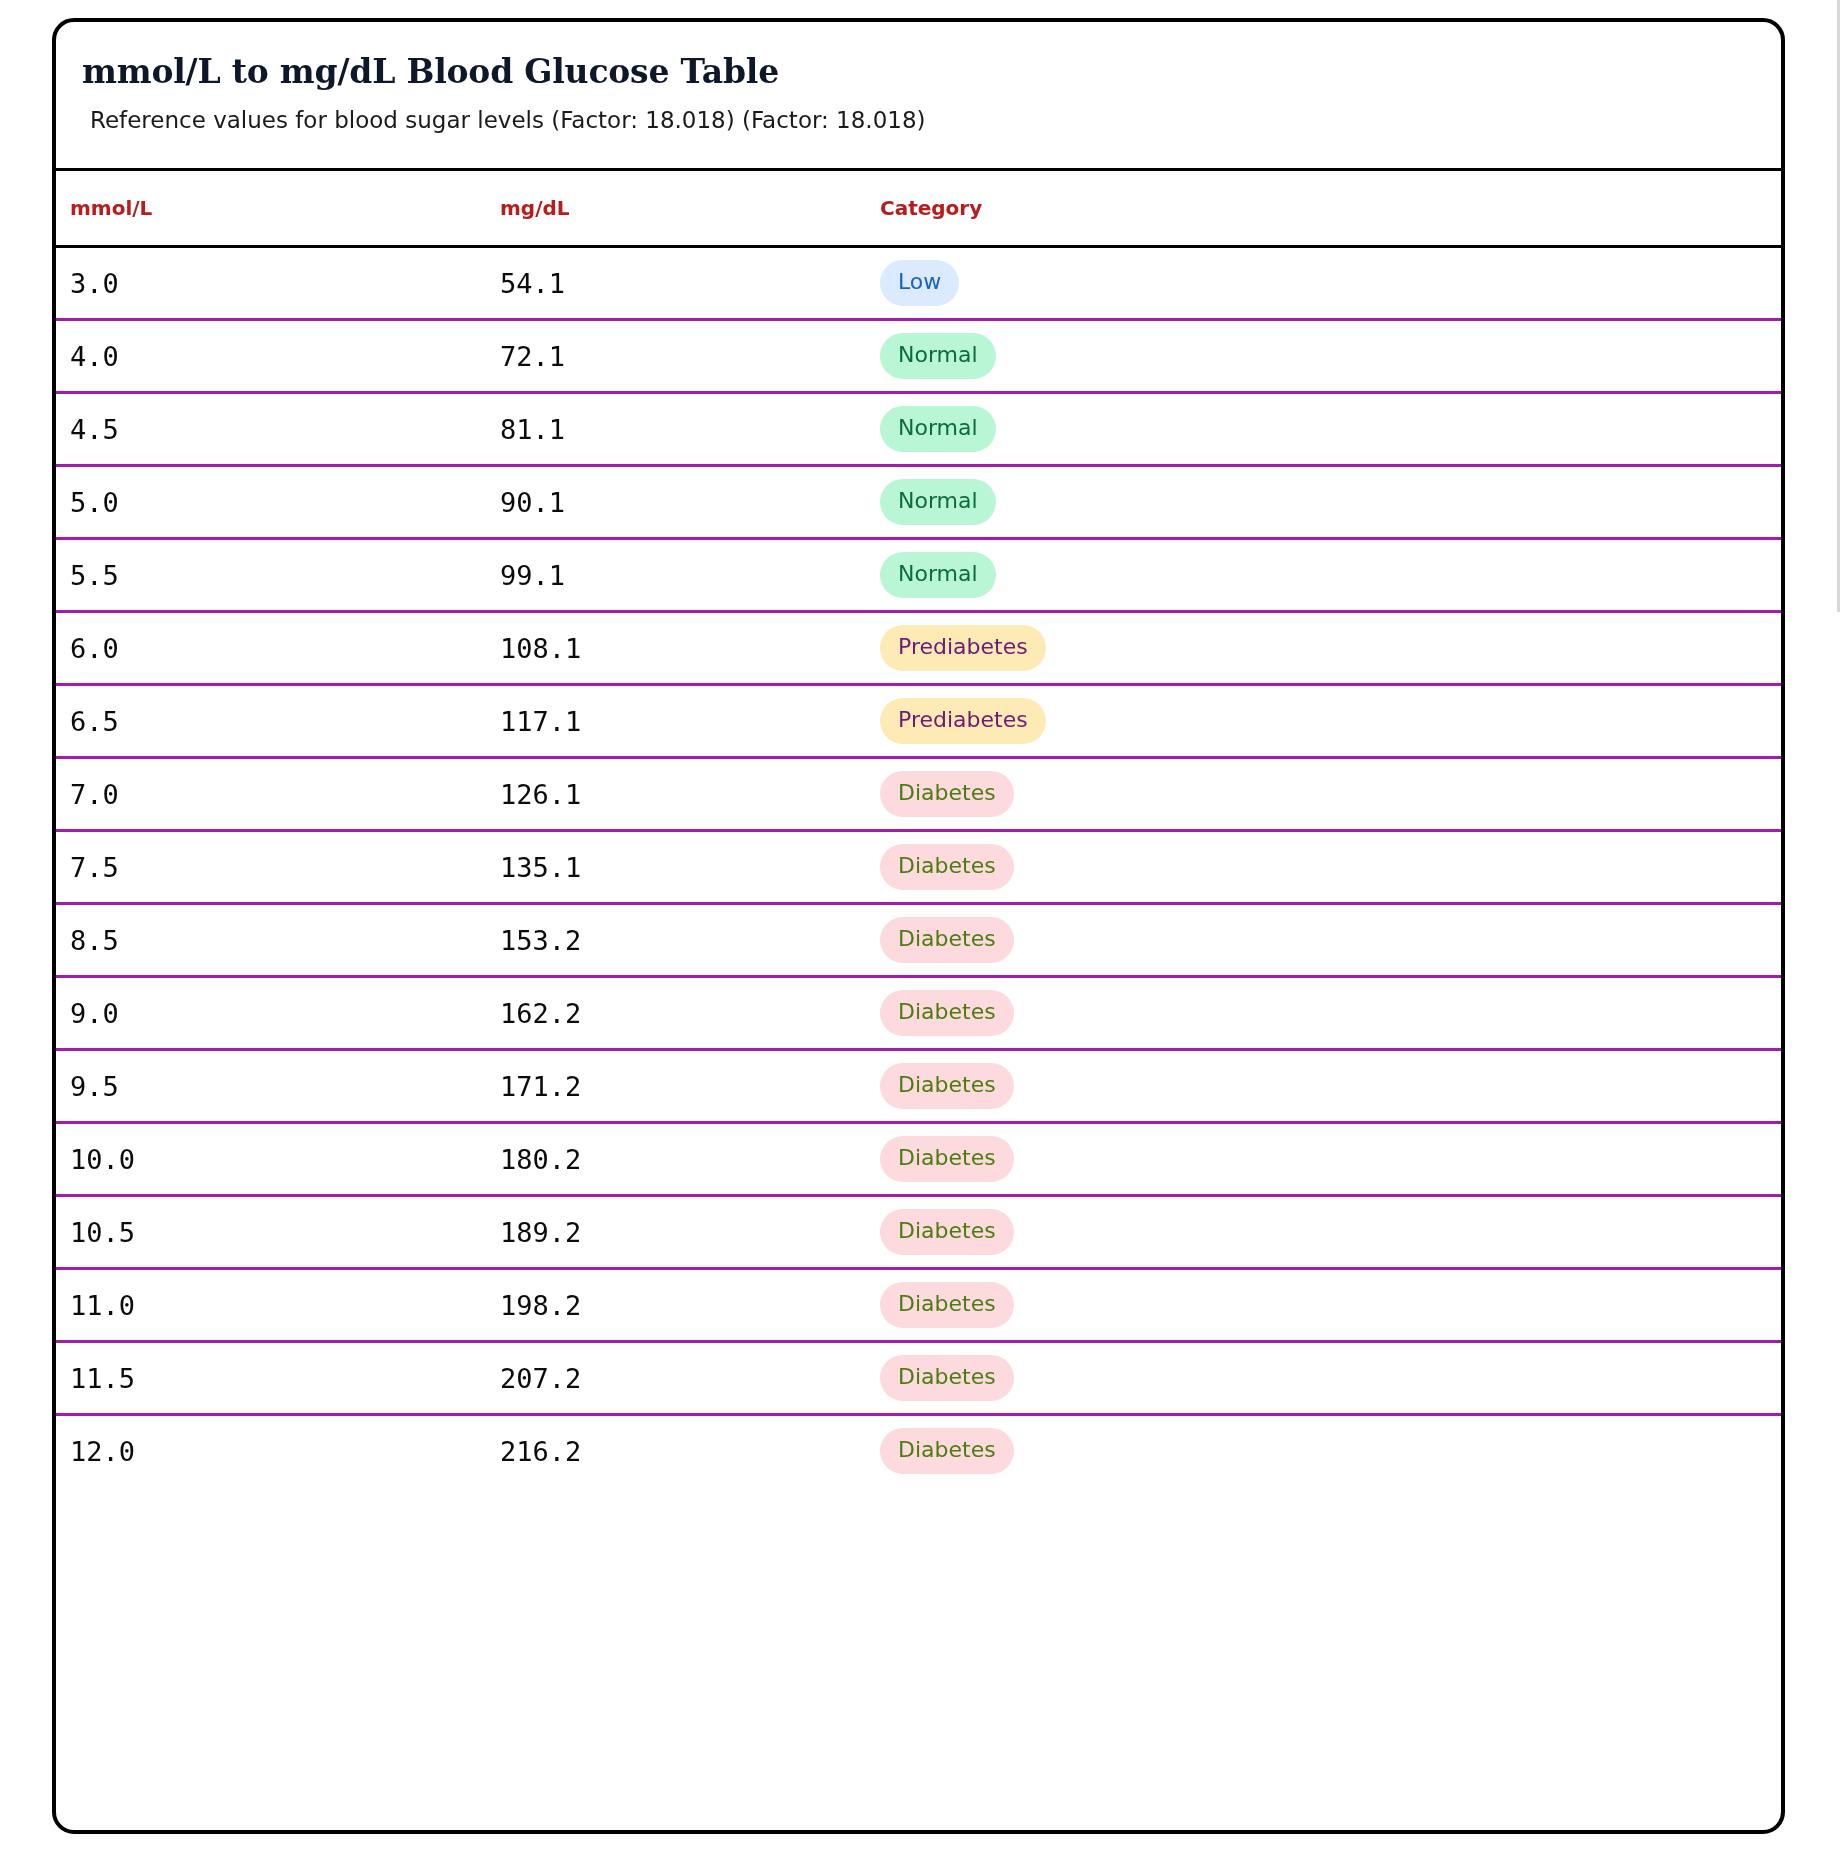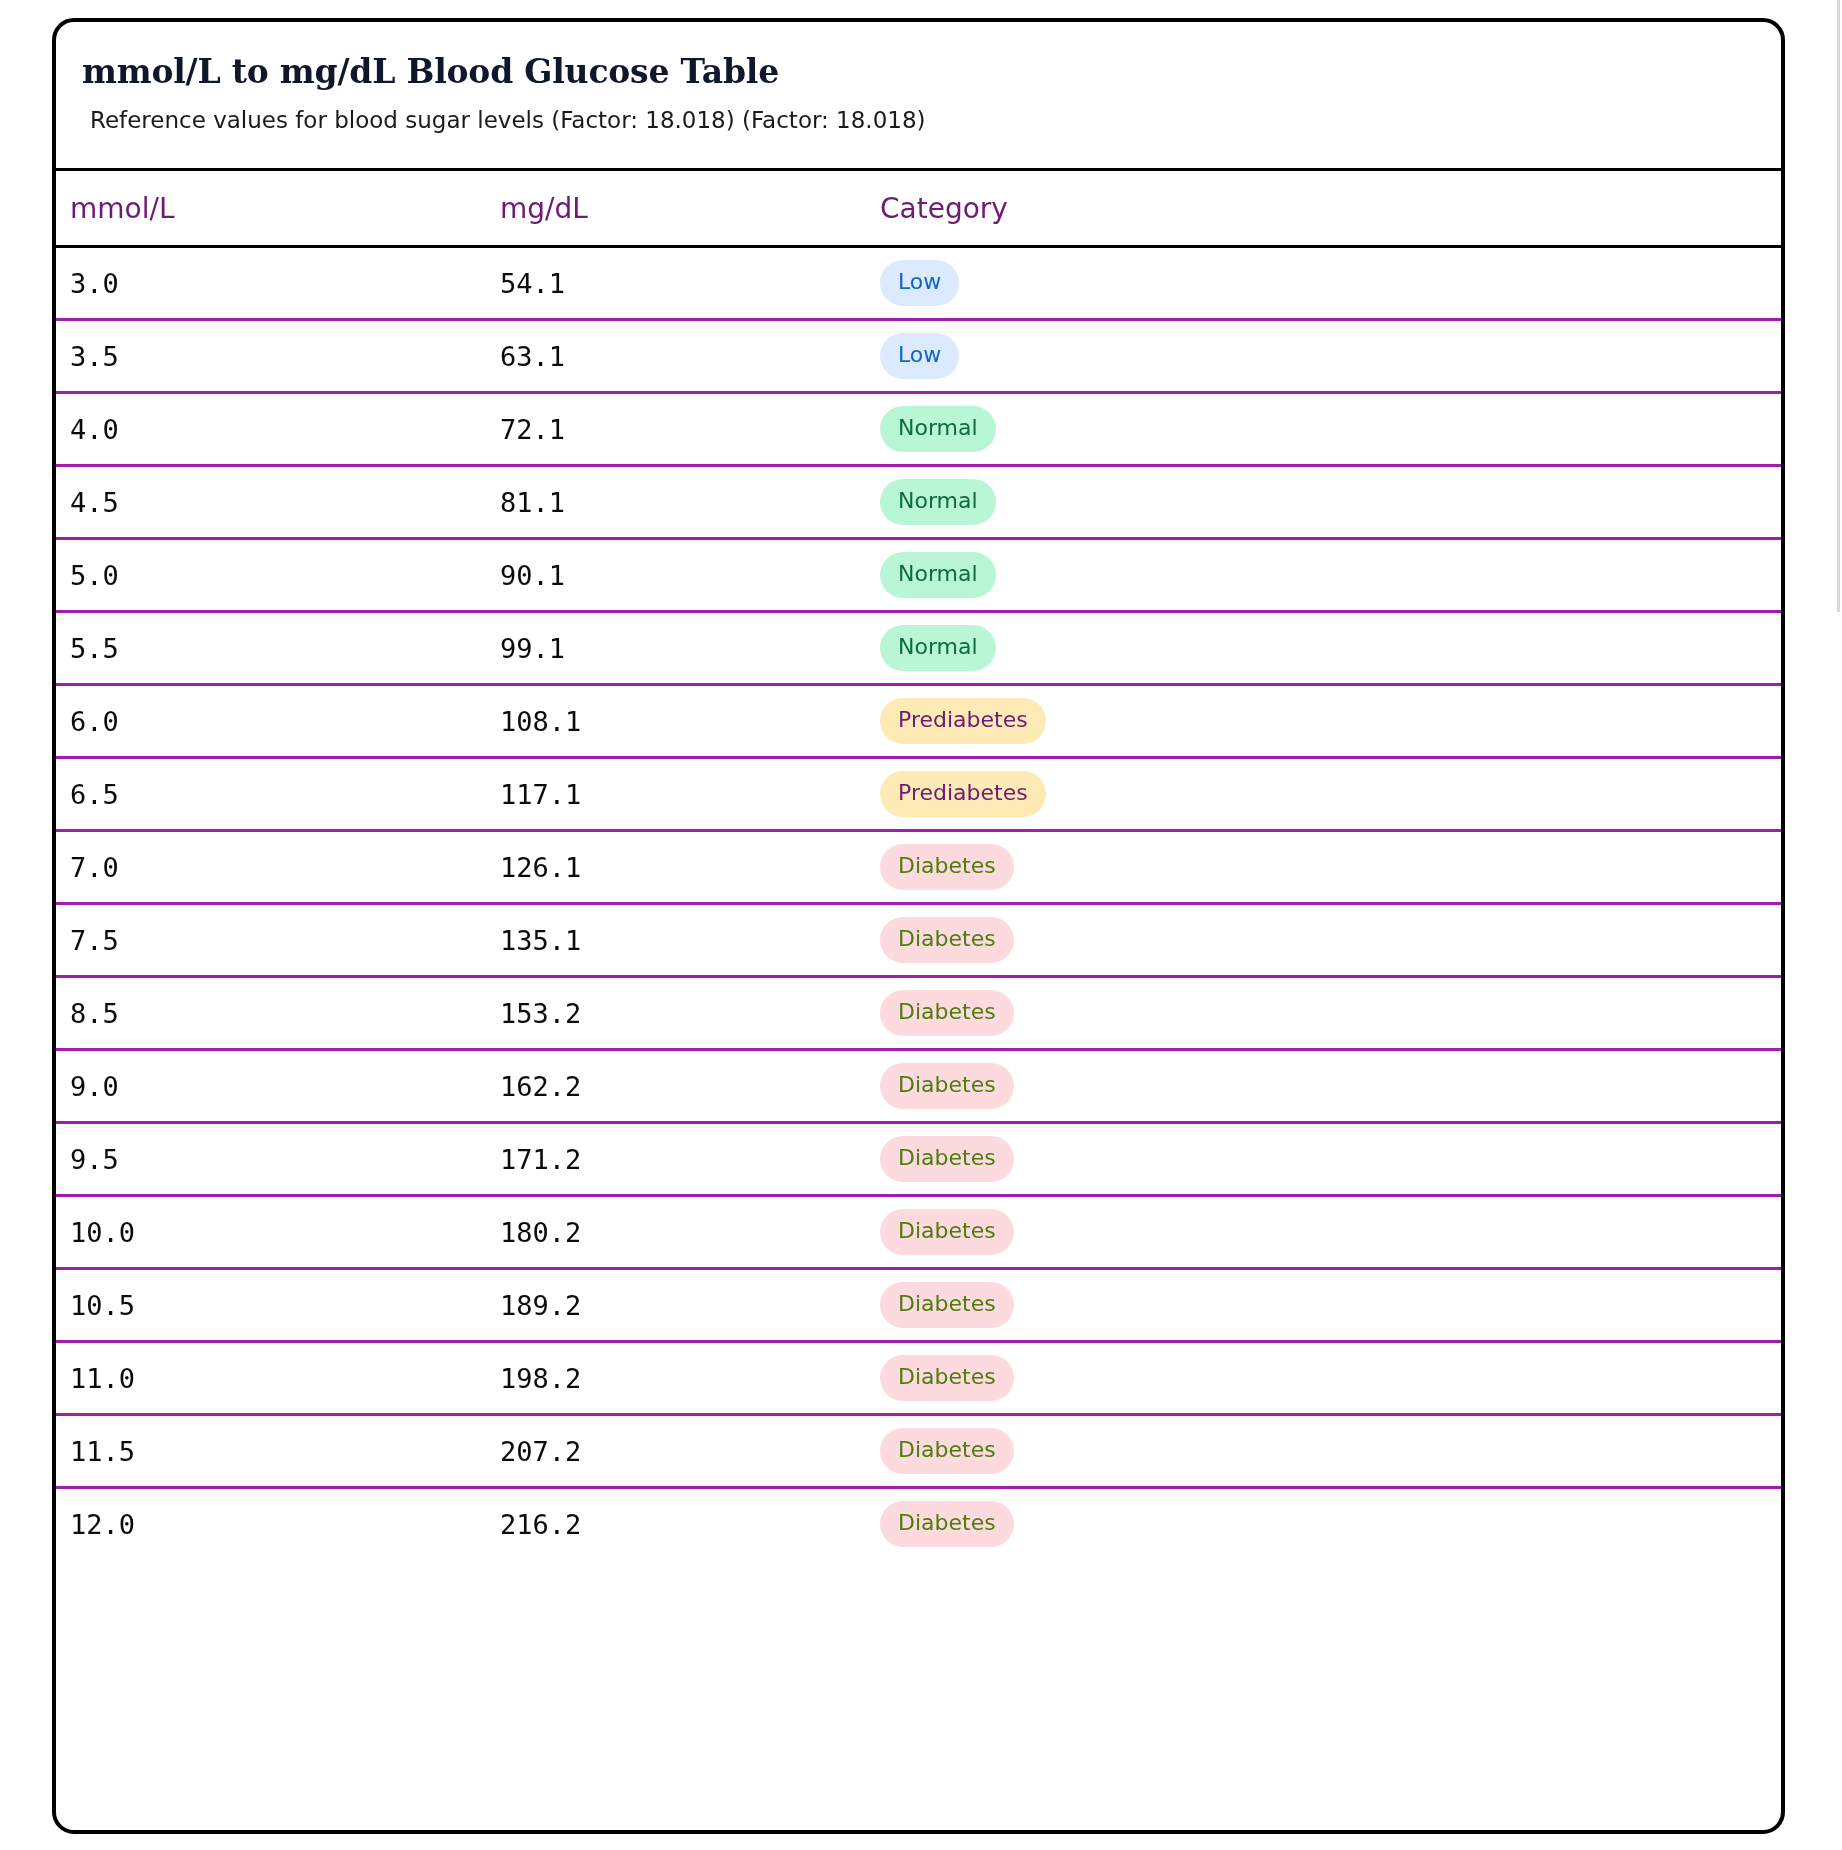--- a/index.html
+++ b/index.html
@@ -85,23 +85,23 @@
   .col-cat   { width: auto;  }
 
   thead tr {
     border-top: 3px solid #000000;
     border-bottom: 3px solid #000000;
   }
 
   thead th {
     height: 74px;
     font-family: "DejaVu Sans", sans-serif;
-    font-size: 28px;
-    font-weight: normal;
-    color: #701a75;
+    font-size: 20px;
+    font-weight: bold;
+    color: #b91c1c;
   }
 
   thead th.col-mmol { padding-left: 14px; }
 
   tbody tr {
     border-bottom: 3px solid #a21caf;
   }
   tbody tr:last-child {
     border-bottom: none;
   }
@@ -167,25 +167,20 @@
           <th class="col-cat">Category</th>
         </tr>
       </thead>
       <tbody id="table-body">
           <tr>
             <td class="cell-num col-mmol">3.0</td>
             <td class="cell-num col-mgdl">54.1</td>
             <td class="col-cat"><span class="badge badge-low">Low</span></td>
           </tr>
           <tr>
-            <td class="cell-num col-mmol">3.5</td>
-            <td class="cell-num col-mgdl">63.1</td>
-            <td class="col-cat"><span class="badge badge-low">Low</span></td>
-          </tr>
-          <tr>
             <td class="cell-num col-mmol">4.0</td>
             <td class="cell-num col-mgdl">72.1</td>
             <td class="col-cat"><span class="badge badge-normal">Normal</span></td>
           </tr>
           <tr>
             <td class="cell-num col-mmol">4.5</td>
             <td class="cell-num col-mgdl">81.1</td>
             <td class="col-cat"><span class="badge badge-normal">Normal</span></td>
           </tr>
           <tr>

